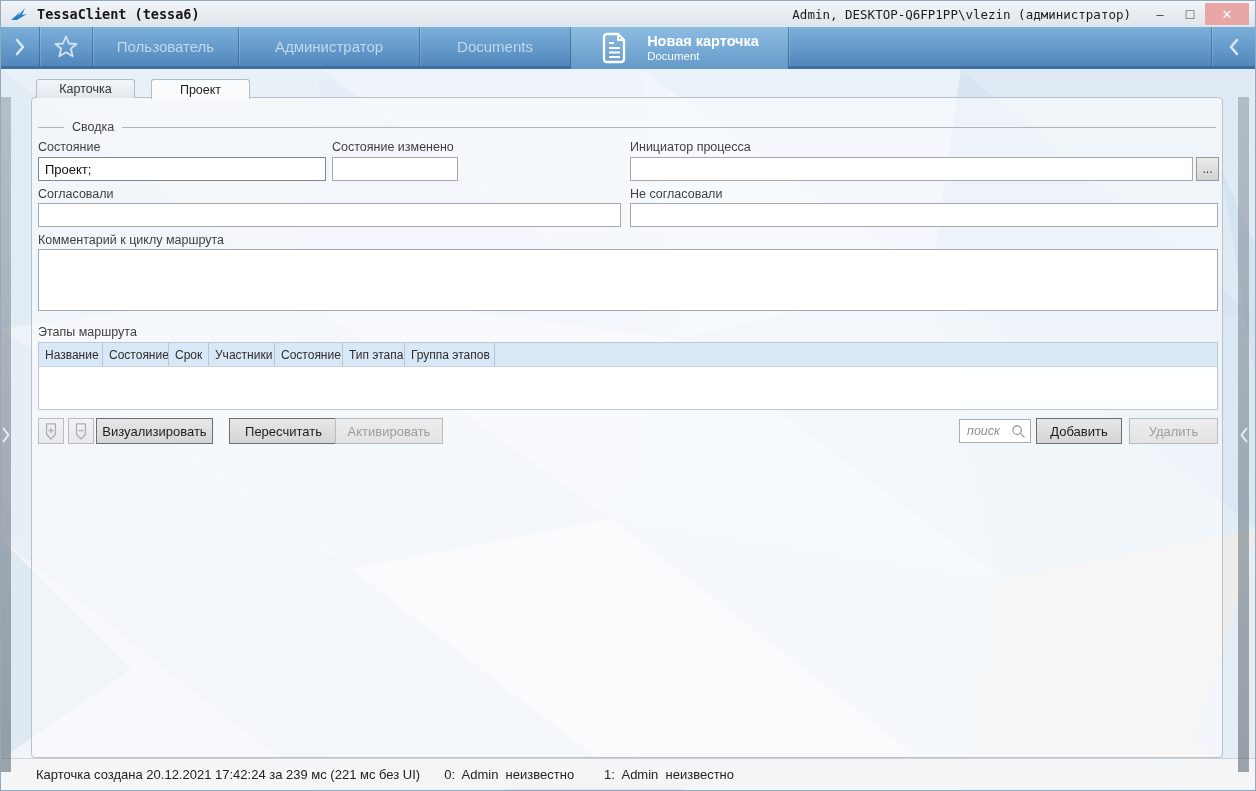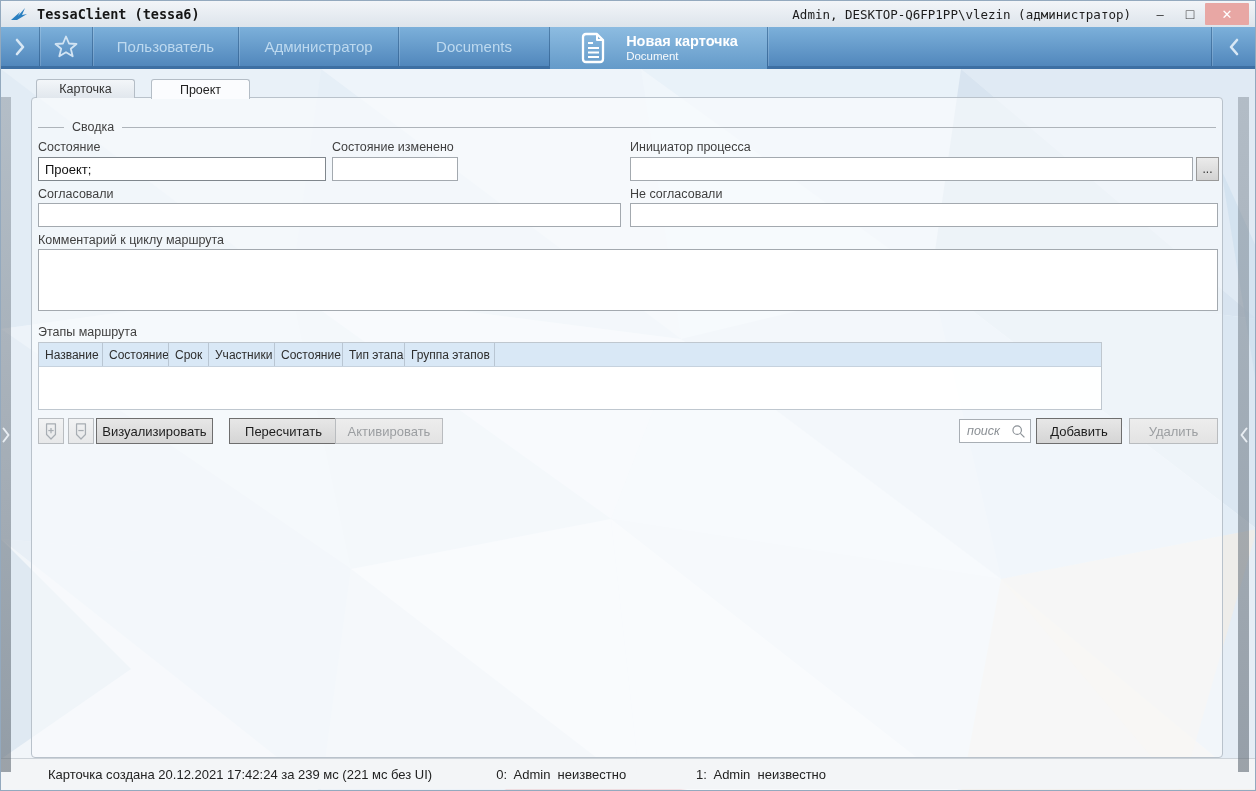--- a/index.html
+++ b/index.html
@@ -41,21 +41,21 @@
     position:relative; z-index:5; height:39px; display:flex; align-items:stretch;
     background:linear-gradient(var(--navbar-top,#7cb0da), var(--navbar-bottom,#5187bc));
     border-bottom:3px solid var(--navbar-border-bottom,#3d6fa3);
   }
   .nav-icon-btn { width:38px; display:flex; align-items:center; justify-content:center; }
   .nav-divider { width:1px; background:var(--navbar-divider,rgba(28,70,115,.45)); box-shadow:1px 0 0 rgba(255,255,255,.16); }
   .nav-tab {
     display:flex; align-items:center; justify-content:center;
     color:var(--navbar-text-inactive,#bdd9ef); font-size:15px;
   }
-  .nav-tab.t0 { width:145px; } .nav-tab.t1 { width:159px; } .nav-tab.t2 { width:150px; }
+  .nav-tab.t0 { width:145px; } .nav-tab.t1 { width:180px; } .nav-tab.t2 { width:150px; }
   .nav-tab.active {
     width:217px; height:42px; margin-bottom:-3px;
     background:linear-gradient(var(--active-tab-top,#8dbce1), var(--active-tab-bottom,#649ac9));
     color:var(--navbar-text-active,#ffffff); gap:18px;
   }
   .nav-tab.active .tab-texts { display:flex; flex-direction:column; line-height:1.15; }
   .nav-tab.active .tab-title { font-weight:bold; font-size:14.5px; }
   .nav-tab.active .tab-sub { font-size:11.5px; opacity:.95; }
   .nav-right { margin-left:auto; display:flex; align-items:stretch; }
 
@@ -90,21 +90,21 @@
   .inp.focused { border-color:#80878d; }
   textarea.inp { resize:none; padding-top:3px; }
   .btn-browse {
     position:absolute; left:1164px; top:59px; width:23px; height:24px; box-sizing:border-box;
     background:linear-gradient(#ebebeb,#d3d3d3); border:1px solid #999; color:#333;
     font-size:12px; display:flex; align-items:center; justify-content:center; font-family:inherit;
   }
 
   
   .stage-table {
-    position:absolute; left:6px; top:244px; width:1064px; height:68px; box-sizing:border-box;
+    position:absolute; left:6px; top:244px; width:1180px; height:68px; box-sizing:border-box;
     border:1px solid #bfc7cf; background:rgba(255,255,255,.93);
   }
   .stage-head { display:flex; height:24px; box-sizing:border-box; background:var(--table-header-bg,#d9e8f6); border-bottom:1px solid #c6d2de; }
   .stage-head .th {
     box-sizing:border-box; padding:5px 6px 0; font-size:12px; color:#2e2e2e;
     border-right:1px solid #b9c6d3; white-space:nowrap; overflow:hidden;
   }
   .th.c0{width:64px}.th.c1{width:66px}.th.c2{width:40px}.th.c3{width:66px}
   .th.c4{width:68px}.th.c5{width:62px}.th.c6{width:90px}
   .th.filler{flex:1; border-right:none;}
@@ -142,21 +142,21 @@
     background:linear-gradient(180deg, rgba(110,120,130,.40), rgba(92,102,112,.58));
     display:flex; align-items:center; justify-content:center;
   }
   .side-strip.left { left:0; }
   .side-strip.right { left:1237px; width:11px; }
 
   
   .statusbar {
     position:absolute; left:0; top:757px; width:1256px; height:31px; z-index:3;
     box-sizing:border-box; background:var(--statusbar-bg,#f3f5f7); border-top:1px solid #cdd3d9;
-    display:flex; align-items:center; padding-left:47px; font-size:13px; color:#222;gap:40px;
+    display:flex; align-items:center; padding-left:35px; font-size:13px; color:#222;
   }
   .statusbar .sess { white-space:pre; }
   .statusbar .s0 { margin-left:24px; }
   .statusbar .s1 { margin-left:30px; }
 </style>
 </head>
 <body>
 
 <div class="window">
 

